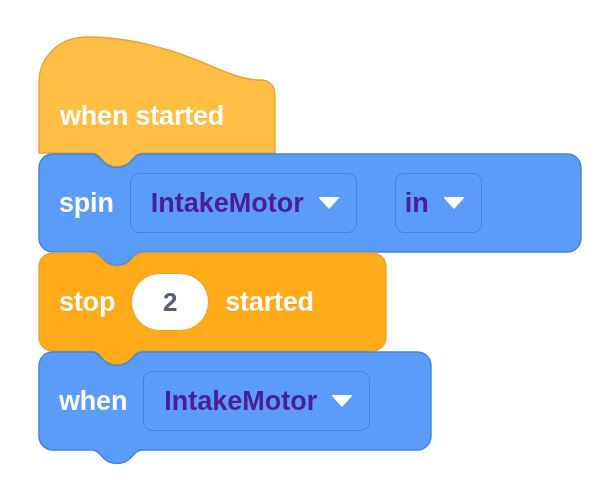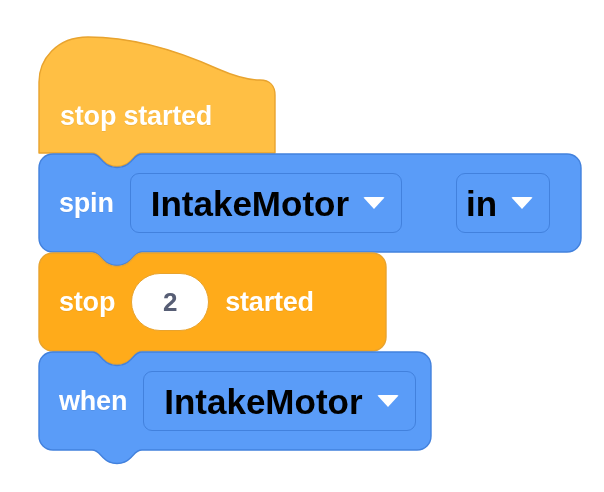--- a/index.html
+++ b/index.html
@@ -92,22 +92,22 @@
     align-items: center;
     gap: 14px;
     height: 60px;
     box-sizing: border-box;
     padding: 0 16px 0 20px;
     border: 1.6px solid #4281dd;
     border-radius: 9px;
     background: #5a9cf8;
   }
   .dropdown .dd-text {
-    color: #000000;
-    font-size: 35px;
+    color: #4c1d95;
+    font-size: 27px;
     font-weight: bold;
     line-height: 1;
     white-space: nowrap;
   }
   .chev {
     width: 0;
     height: 0;
     border-left: 11px solid transparent;
     border-right: 11px solid transparent;
     border-top: 12px solid #ffffff;
@@ -154,21 +154,21 @@
             C 232,44 237,50 237,59
             L 237,117
             L 104,117
             C 98.5,117 96.5,121 93,124.5
             C 89,128.6 85,130.5 79,130.5
             C 73,130.5 69,128.6 65,124.5
             C 61.5,121 59.5,117 54,117
             Z" fill="#ffbf44" stroke="#e8a32e" stroke-width="1.4" stroke-linejoin="round"></path>
       </svg>
       <div class="row" style="height:118px;">
-        <span class="lbl">stop started</span>
+        <span class="lbl">when started</span>
       </div>
     </div>
 
     <div class="block spin" style="margin-top:-1px;">
       <svg class="shape" width="552" height="108" viewBox="0 0 552 108">
         <path d="
             M 1,15
             C 1,7 7,1 15,1
             L 54,1
             C 59.5,1 61.5,5 65,8.5
@@ -189,21 +189,21 @@
             Z" fill="#5a9cf8" stroke="#4281dd" stroke-width="1.4" stroke-linejoin="round"></path>
       </svg>
       <div class="row" style="height:100px;">
         <span class="lbl">spin</span>
 
         <span class="dropdown">
           <span class="dd-text">IntakeMotor</span>
           <span class="chev"></span>
         </span>
 
-        <span class="dropdown" style="margin-left:38px;padding-left:9px;">
+        <span class="dropdown" style="margin-left:22px;padding-left:9px;">
           <span class="dd-text">in</span>
           <span class="chev"></span>
         </span>
       </div>
     </div>
 
     <div class="block wait" style="margin-top:-1px;">
       <svg class="shape" width="357" height="108" viewBox="0 0 357 108">
         <path d="
             M 1,15

